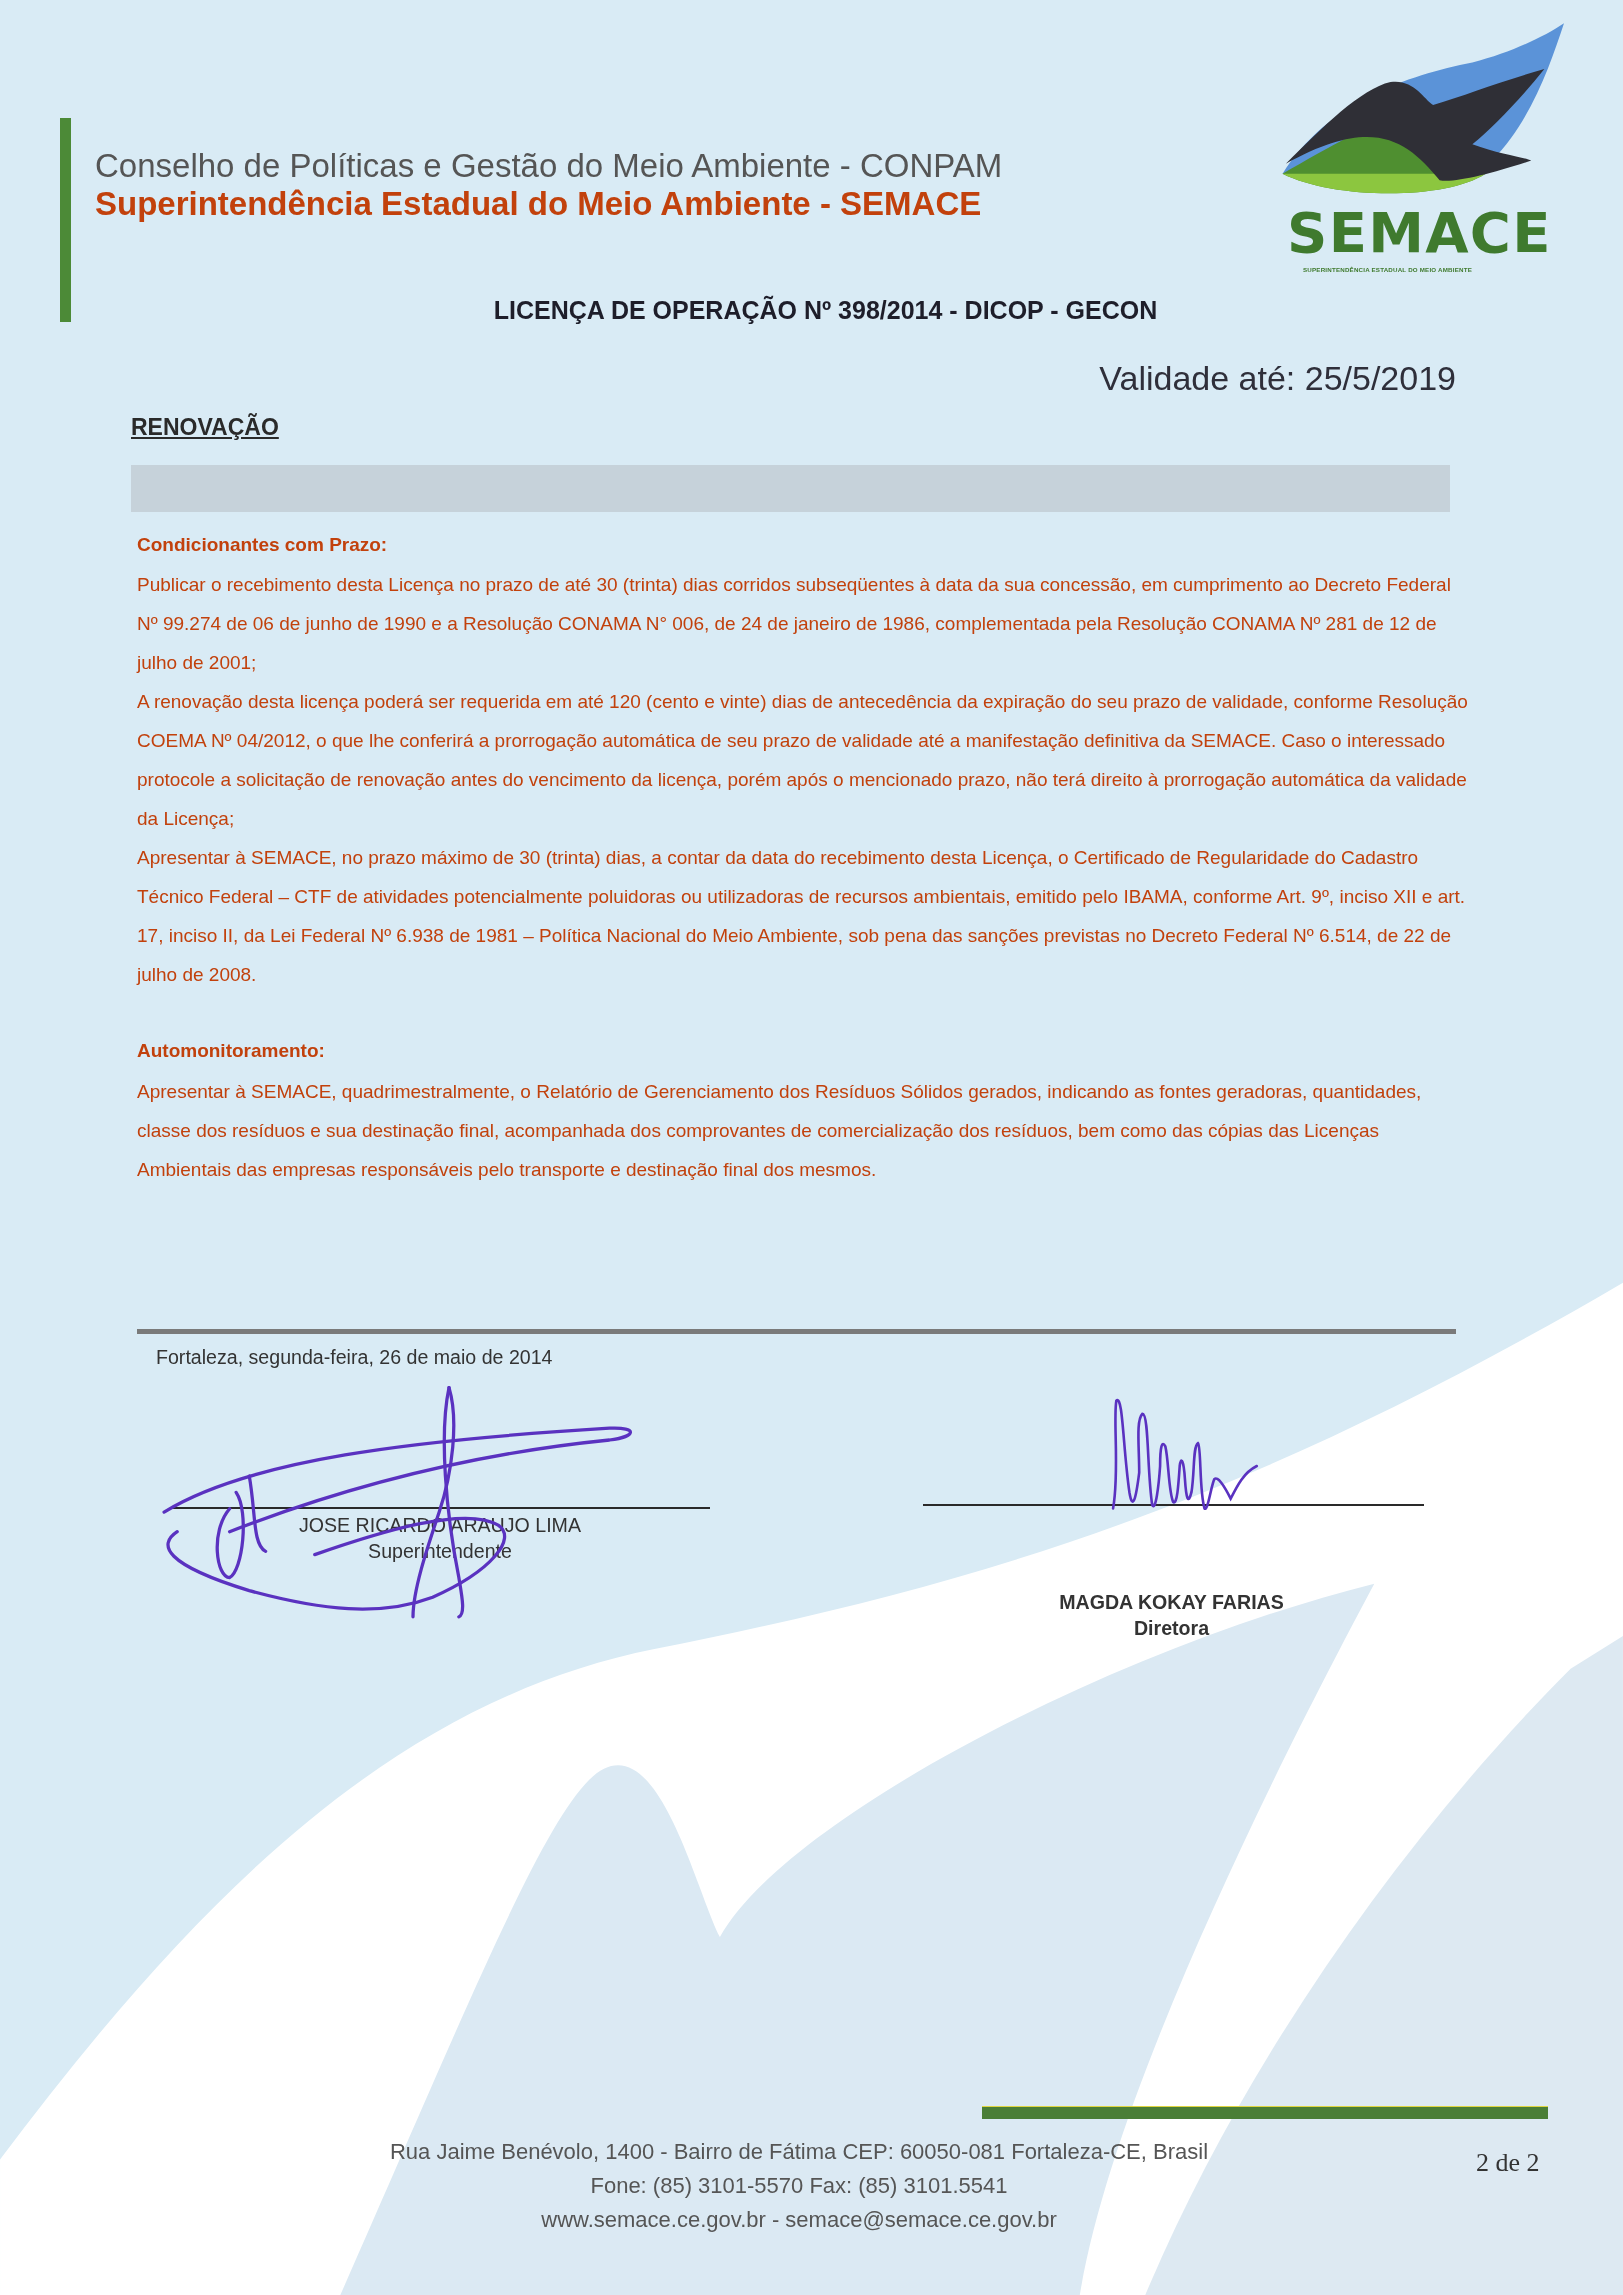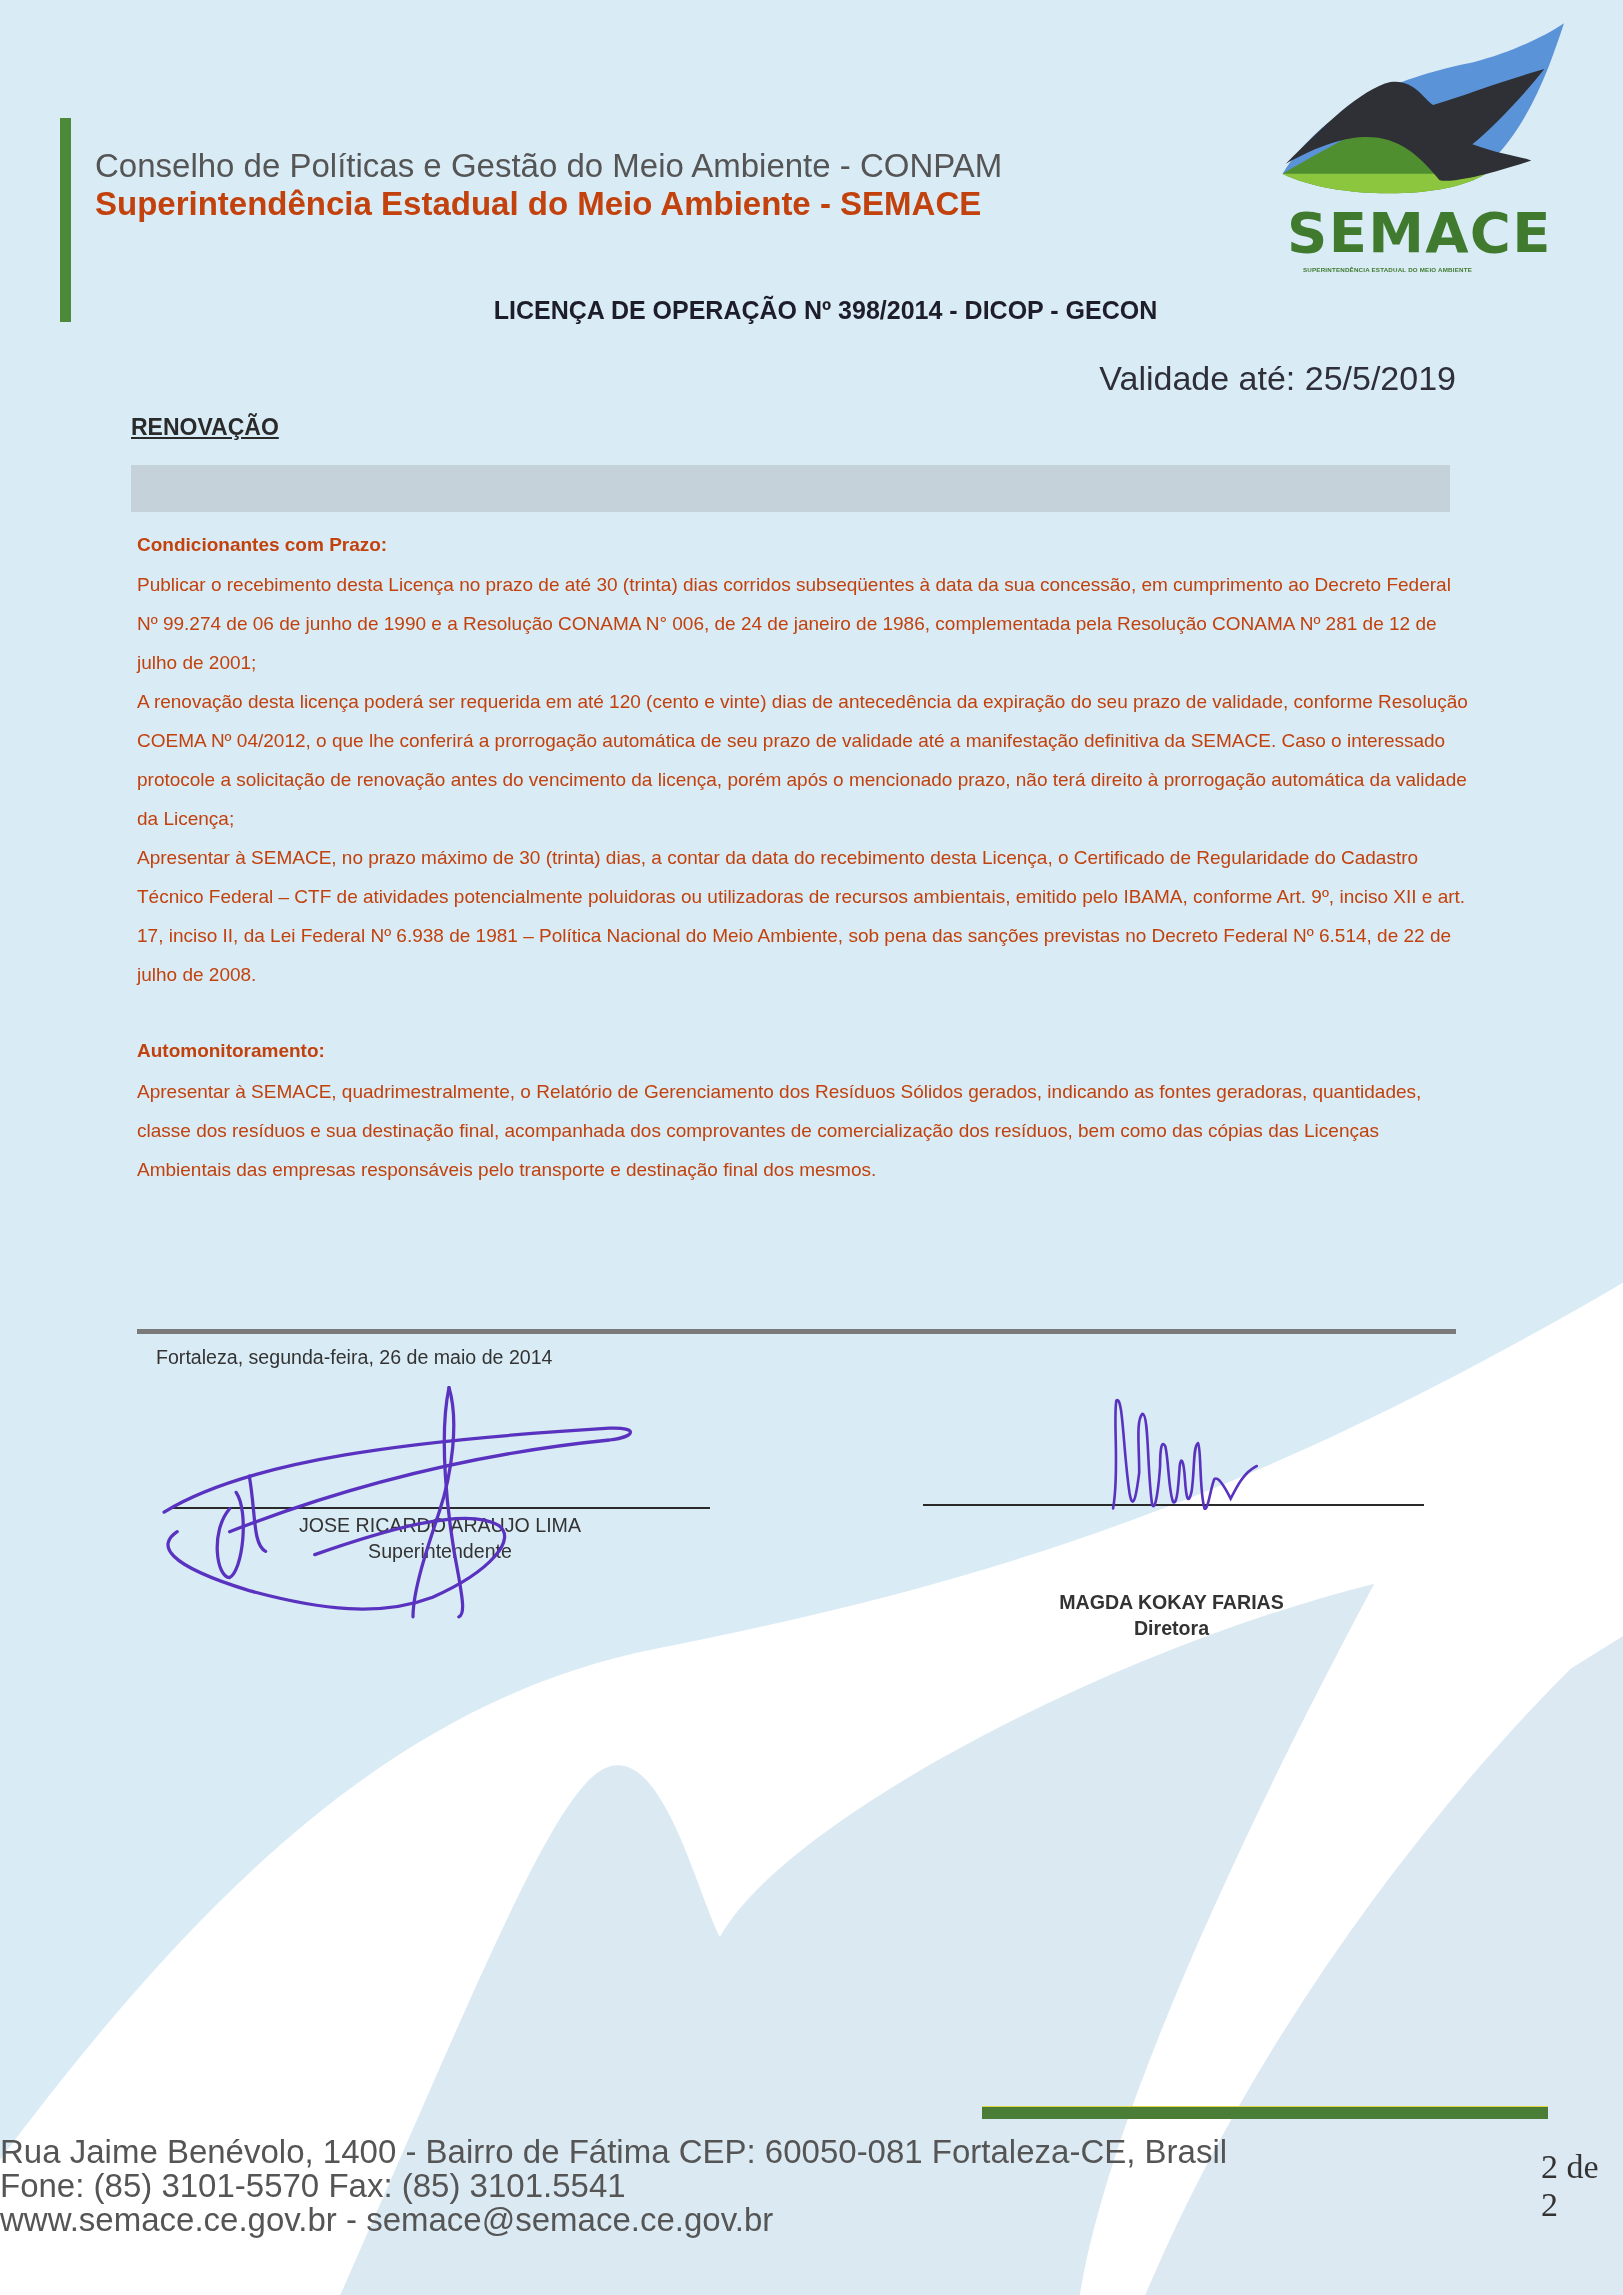--- a/index.html
+++ b/index.html
@@ -37,22 +37,22 @@
 
   .sig-line { height: 2px; background: #2a2a2a; }
   .sig1-line { left: 170px; top: 1507px; width: 540px; }
   .sig2-line { left: 923px; top: 1504px; width: 501px; }
   .sig-name { font-size: 19.6px; color: #333; text-align: center; line-height: 26px; }
   .sig1-text { left: 170px; top: 1512px; width: 540px; }
   .sig2-text { left: 877px; top: 1589px; width: 589px; font-weight: bold; }
   .sig-svg { position: absolute; z-index: 2; }
 
   .footer-bar { left: 982px; top: 2106px; width: 566px; height: 11.8px; background: #4a7e36; border-top: 1.3px solid #e0d640; }
-  .footer { left: 0; width: 1598px; top: 2135px; font-size: 33px; line-height: 34px; color: #555; }
-  .pageno { left: 1541px; top: 2148px; font-size: 34px; color: #333; font-family: "Liberation Serif", serif; }
+  .footer { left: 0; width: 1598px; top: 2135px; text-align: center; font-size: 22px; line-height: 34px; color: #555; }
+  .pageno { left: 1476px; top: 2148px; font-size: 26px; color: #333; font-family: "Liberation Serif", serif; }
 </style>
 </head>
 <body>
 
 <svg class="bg-shape" viewBox="0 0 2480 3507" xmlns="http://www.w3.org/2000/svg">
   <path d="M0 3507 L0 3300 C300 2900 600 2600 1000 2520 C1500 2420 1900 2300 2480 1960 L2480 3507 Z" fill="#ffffff"></path>
   <path d="M520 3507 C700 3100 820 2800 900 2720 C1000 2620 1060 2880 1100 2960 C1200 2780 1700 2520 2100 2420 C1950 2700 1700 3200 1650 3507 Z" fill="#dbe9f3"></path>
   <path d="M1750 3507 C1900 3150 2150 2800 2400 2550 L2480 2500 L2480 3507 Z" fill="#dde9f2"></path>
 </svg>
 

